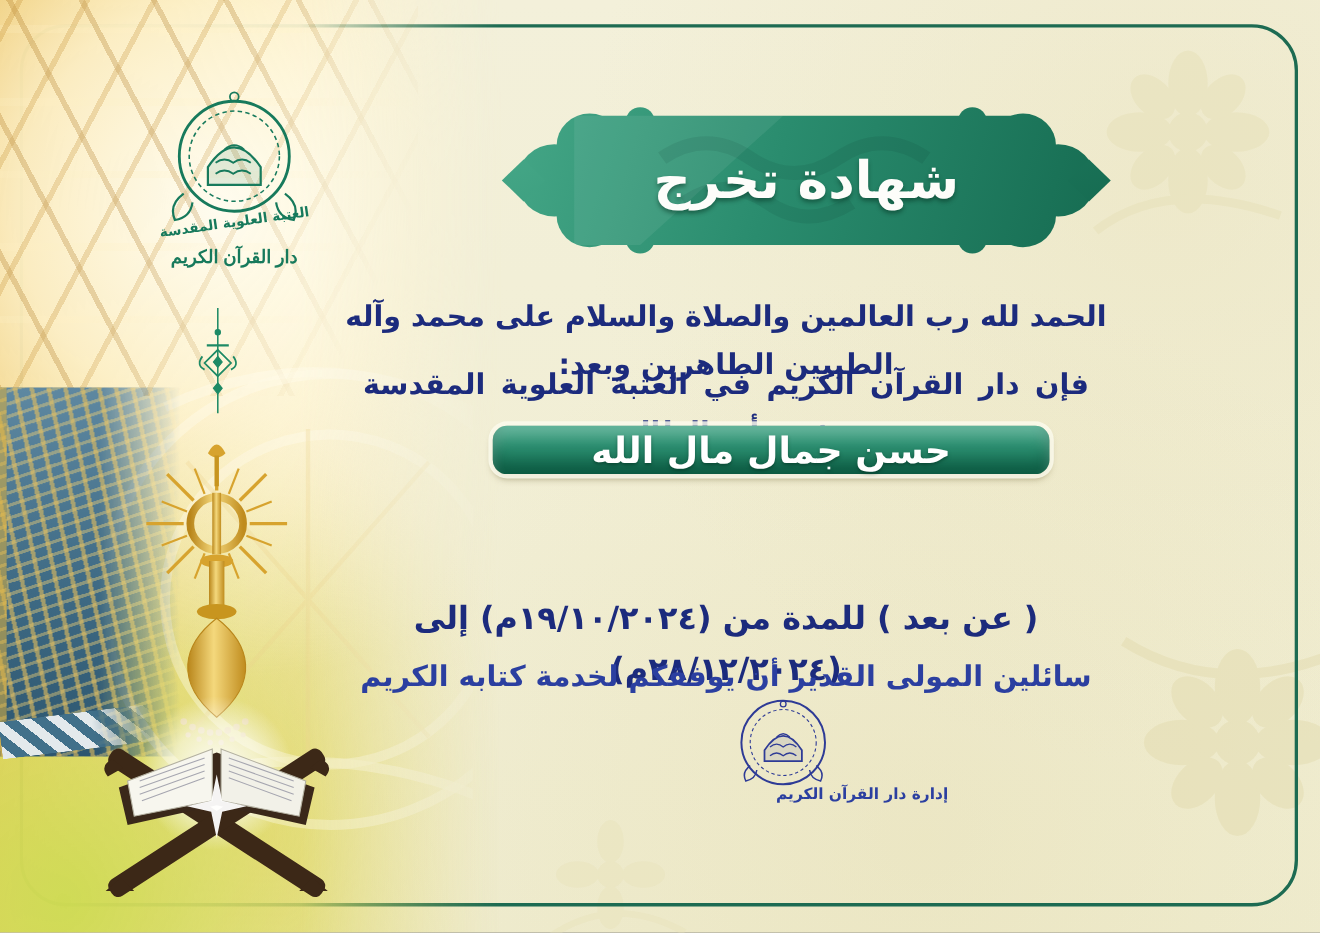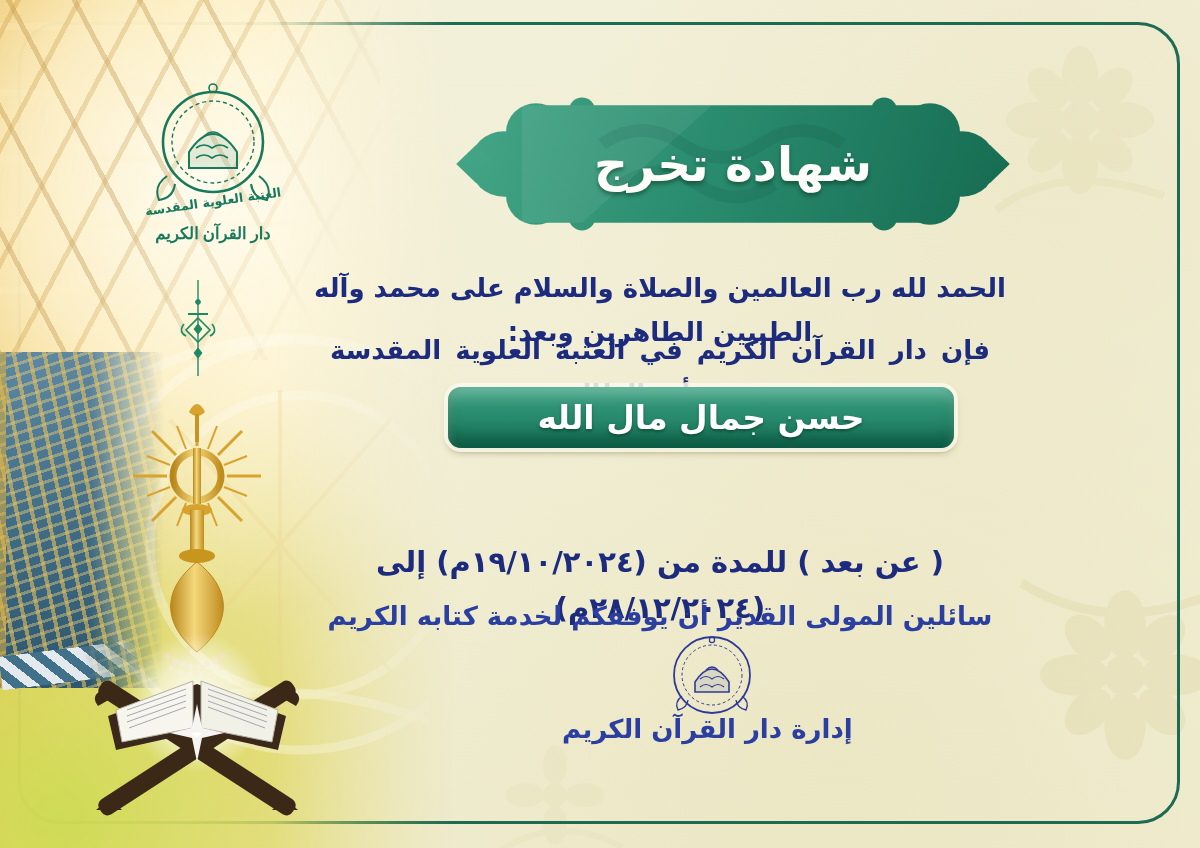--- a/index.html
+++ b/index.html
@@ -72,31 +72,31 @@
   }
   
   .txt{position:absolute;left:310px;width:700px;direction:rtl;text-align:center;
     color:#1c2b7d;font-weight:bold;}
   .line1{top:266px;font-size:26px;line-height:44px;}
   .line2{top:328px;font-size:26px;line-height:44px;word-spacing:5px;}
   .line3{top:464px;font-size:31px;line-height:54px;}
   .line4{top:539px;font-size:29px;line-height:46px;}
   .line5{top:597px;font-size:26px;line-height:38px;color:#2b3fa0;}
   .name-banner{
-    position:absolute;left:448px;top:387px;width:506px;height:61px;border-radius:13px;
+    position:absolute;left:448px;top:387px;width:506px;height:44px;border-radius:13px;
     background:linear-gradient(180deg,#3ba181 0%,#2a8c6e 45%,#137054 100%);
     box-shadow:0 0 0 4px rgba(252,250,236,.85), 0 4px 7px rgba(96,84,34,.5),
       inset 0 10px 12px rgba(255,255,255,.22), inset 0 -12px 14px rgba(0,55,38,.38);
     display:flex;align-items:center;justify-content:center;direction:rtl;
     color:#ffffff;font-size:33px;font-weight:bold;text-shadow:0 2px 3px rgba(0,45,30,.5);
   }
   
   .seal{position:absolute;left:662px;top:634px;}
-  .issuer{position:absolute;left:562px;top:714px;width:300px;direction:rtl;text-align:left;
-    color:#2b3fa0;font-size:26px;font-weight:bold;letter-spacing:.5px;}
+  .issuer{position:absolute;left:562px;top:714px;width:300px;direction:rtl;text-align:right;
+    color:#2b3fa0;font-size:14px;font-weight:bold;letter-spacing:.5px;}
   
   .quran{position:absolute;left:72px;top:398px;}
 </style>
 </head>
 <body>
 
 <div class="certificate">
 
   <svg class="flower" style="left:980px;top:20px;" width="200" height="200" viewBox="0 0 100 100">
     <g fill="#e7e1ba">

